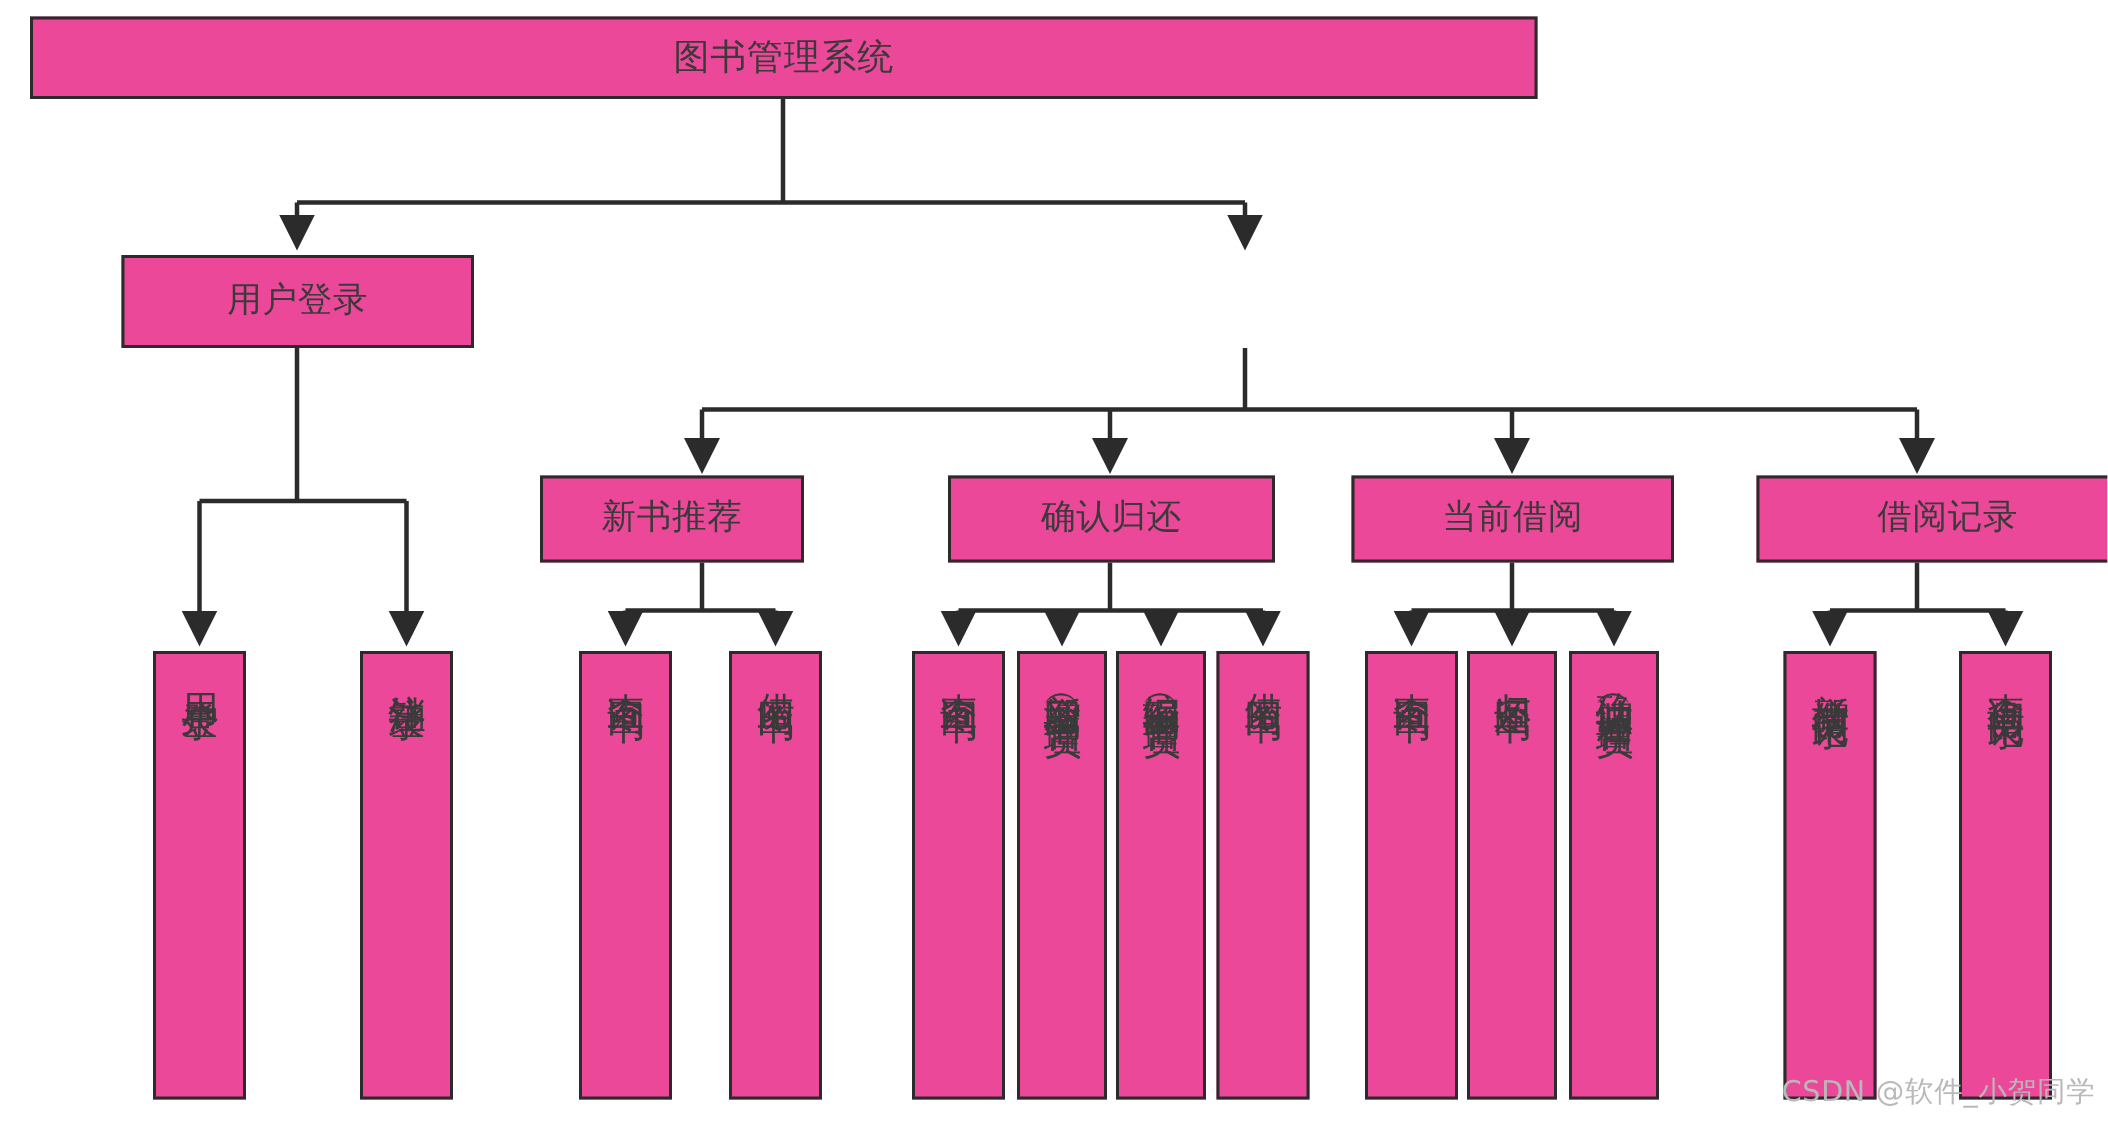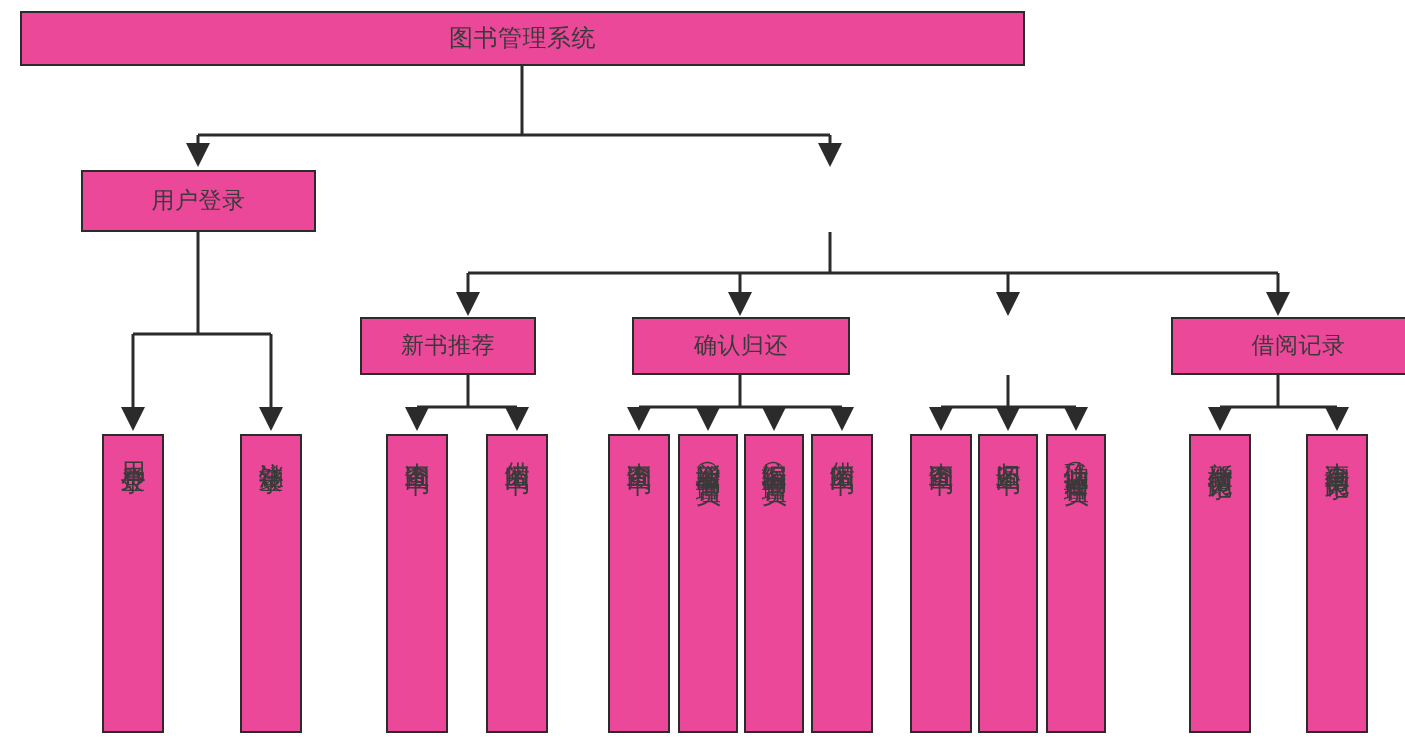--- a/index.html
+++ b/index.html
@@ -135,20 +135,23 @@
   <div class="node h" style="left:81px; top:170px; width:235px; height:62px;">
     <span class="lbl">用户登录</span>
   </div>
 
   <div class="node h" style="left:360px; top:317px; width:176px; height:58px;">
     <span class="lbl">新书推荐</span>
   </div>
   <div class="node h" style="left:632px; top:317px; width:218px; height:58px;">
     <span class="lbl">确认归还</span>
   </div>
+  <div class="node h" style="left:901px; top:317px; width:215px; height:58px;">
+    <span class="lbl">当前借阅</span>
+  </div>
   <div class="node h" style="left:1171px; top:317px; width:255px; height:58px;">
     <span class="lbl">借阅记录</span>
   </div>
 
   <div class="node v" style="left:102px; top:434px; width:62px; height:299px;">
     <span class="lbl">用户登录</span>
   </div>
   <div class="node v" style="left:240px; top:434px; width:62px; height:299px;">
     <span class="lbl">注销登录</span>
   </div>
@@ -183,14 +186,15 @@
     <span class="lbl">确认归还（管理员）</span>
   </div>
 
   <div class="node v" style="left:1189px; top:434px; width:62px; height:299px;">
     <span class="lbl">新增借阅记录</span>
   </div>
   <div class="node v" style="left:1306px; top:434px; width:62px; height:299px;">
     <span class="lbl">查询借阅记录</span>
   </div>
 
+  <div class="watermark">CSDN @软件_小贺同学</div>
 
 </div>
 
 </body></html>

